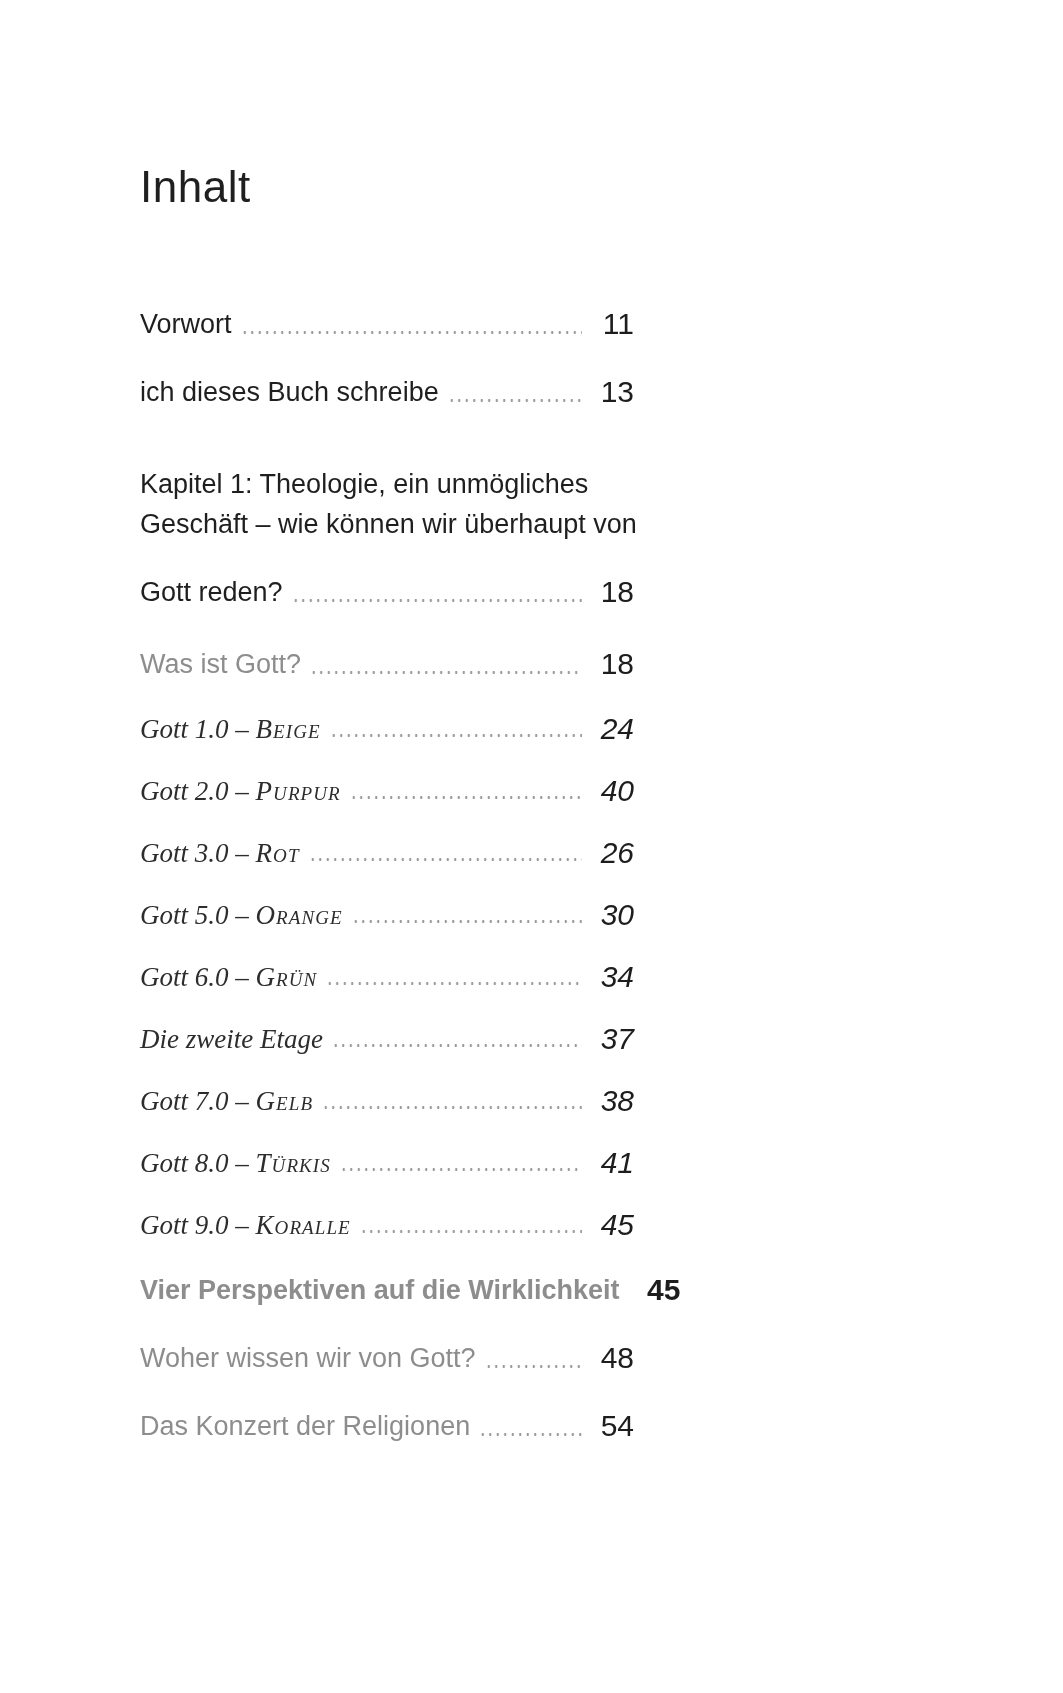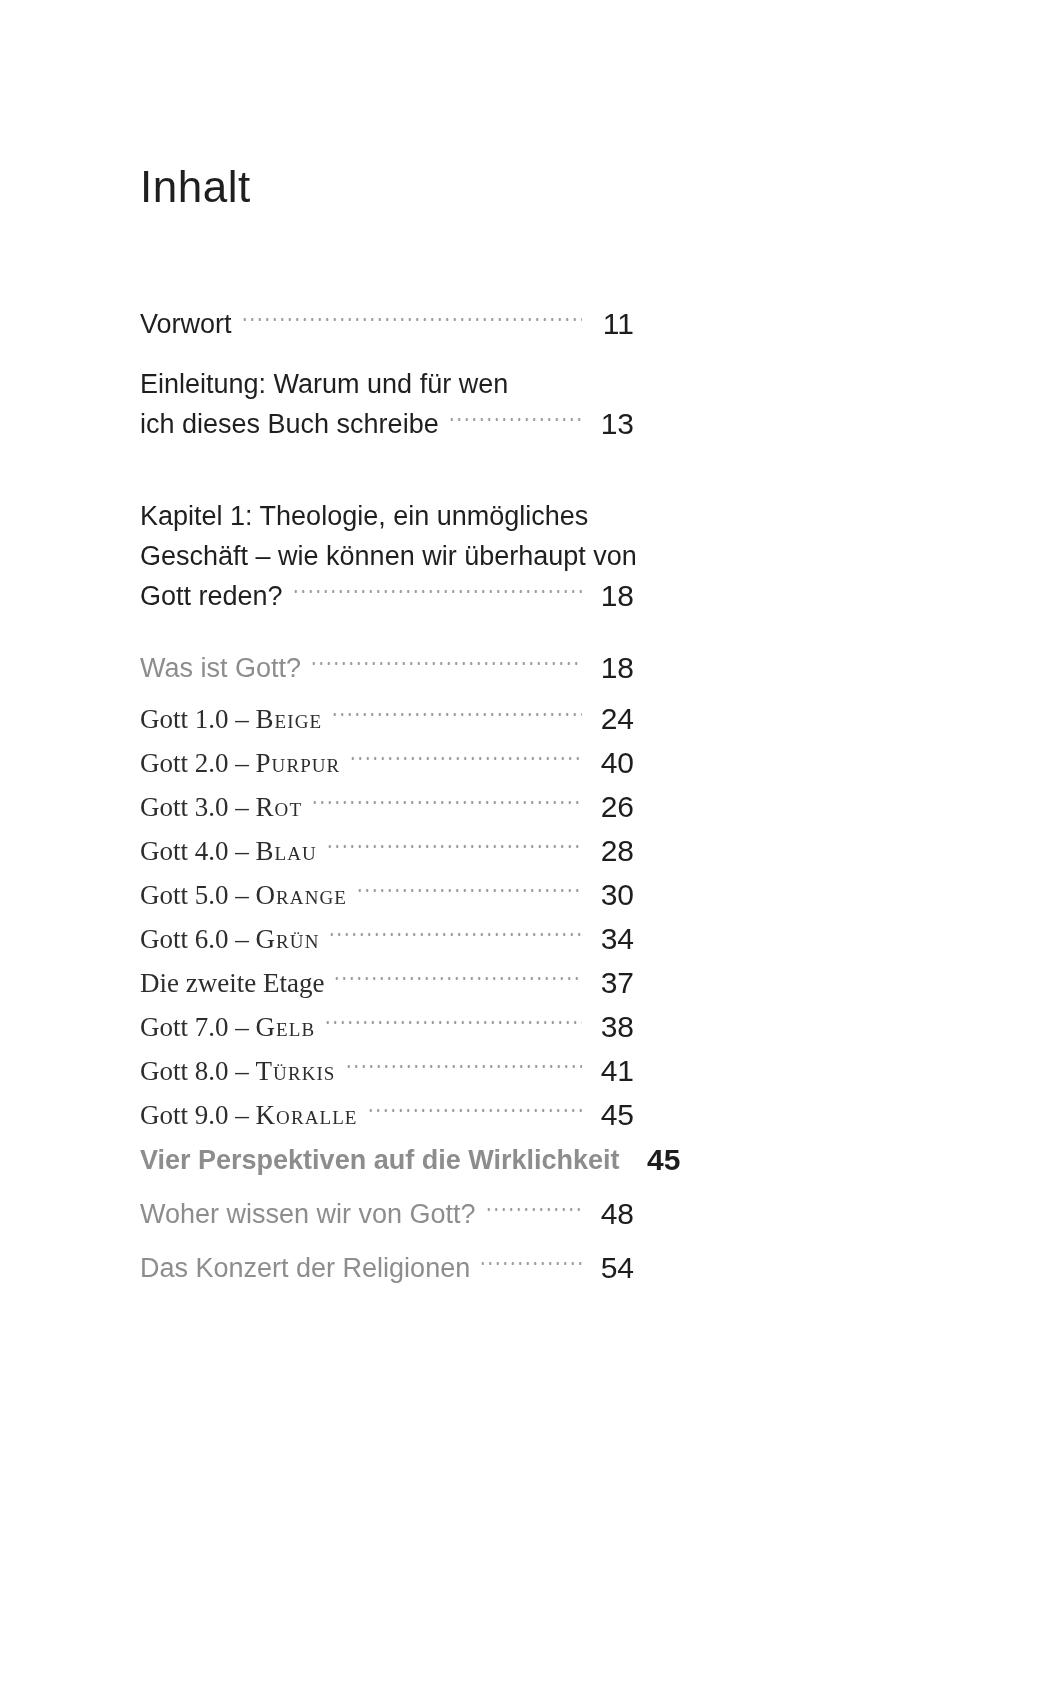--- a/index.html
+++ b/index.html
@@ -36,26 +36,27 @@
   .toc-entry.level-2 { margin-top: 14px; }
   .kind-chapter + .level-2 { margin-top: 32px; }
   .level-3 + .level-2 { margin-top: 8px; font-weight: bold; }
 
   .level-3 {
     font-family: "Liberation Serif", serif;
     font-size: 27px;
     color: #2d2d2d;
   }
   .level-3 .entry-line { line-height: 34px; }
-  .toc-entry.level-3 { margin-top: 10px; }
+  .toc-entry.level-3 { margin-top: 10px; font-style: italic; }
   .level-2 + .level-3 { margin-top: 14px; }
 
   .entry-line.last {
     display: flex;
-    align-items: center;
+    align-items: flex-end;
+    margin-top: 28px;
   }
   .entry-label { white-space: pre; }
 
   .smallcaps {
     font-variant: small-caps;
     letter-spacing: 0.04em;
   }
 
   .leader {
     flex: 1 1 auto;
@@ -83,21 +84,20 @@
   <h1 class="title">Inhalt</h1>
   <div class="toc">
       <div class="toc-entry level-1 kind-front">
         <div class="entry-line last">
           <span class="entry-label">Vorwort</span>
           <span class="leader"></span>
           <span class="pagenum">11</span>
         </div>
       </div>
       <div class="toc-entry level-1 kind-front">
-        <div class="entry-line"><span class="entry-label">Einleitung: Warum und für wen</span></div>
         <div class="entry-line last">
           <span class="entry-label">ich dieses Buch schreibe</span>
           <span class="leader"></span>
           <span class="pagenum">13</span>
         </div>
       </div>
       <div class="toc-entry level-1 kind-chapter">
         <div class="entry-line"><span class="entry-label">Kapitel 1: Theologie, ein unmögliches</span></div>
         <div class="entry-line"><span class="entry-label">Geschäft – wie können wir überhaupt von</span></div>
         <div class="entry-line last">
@@ -129,27 +129,20 @@
       </div>
       <div class="toc-entry level-3 kind-subsection">
         <div class="entry-line last">
           <span class="entry-label"><span>Gott 3.0 – </span><span class="smallcaps">Rot</span></span>
           <span class="leader"></span>
           <span class="pagenum">26</span>
         </div>
       </div>
       <div class="toc-entry level-3 kind-subsection">
         <div class="entry-line last">
-          <span class="entry-label"><span>Gott 4.0 – </span><span class="smallcaps">Blau</span></span>
-          <span class="leader"></span>
-          <span class="pagenum">28</span>
-        </div>
-      </div>
-      <div class="toc-entry level-3 kind-subsection">
-        <div class="entry-line last">
           <span class="entry-label"><span>Gott 5.0 – </span><span class="smallcaps">Orange</span></span>
           <span class="leader"></span>
           <span class="pagenum">30</span>
         </div>
       </div>
       <div class="toc-entry level-3 kind-subsection">
         <div class="entry-line last">
           <span class="entry-label"><span>Gott 6.0 – </span><span class="smallcaps">Grün</span></span>
           <span class="leader"></span>
           <span class="pagenum">34</span>

